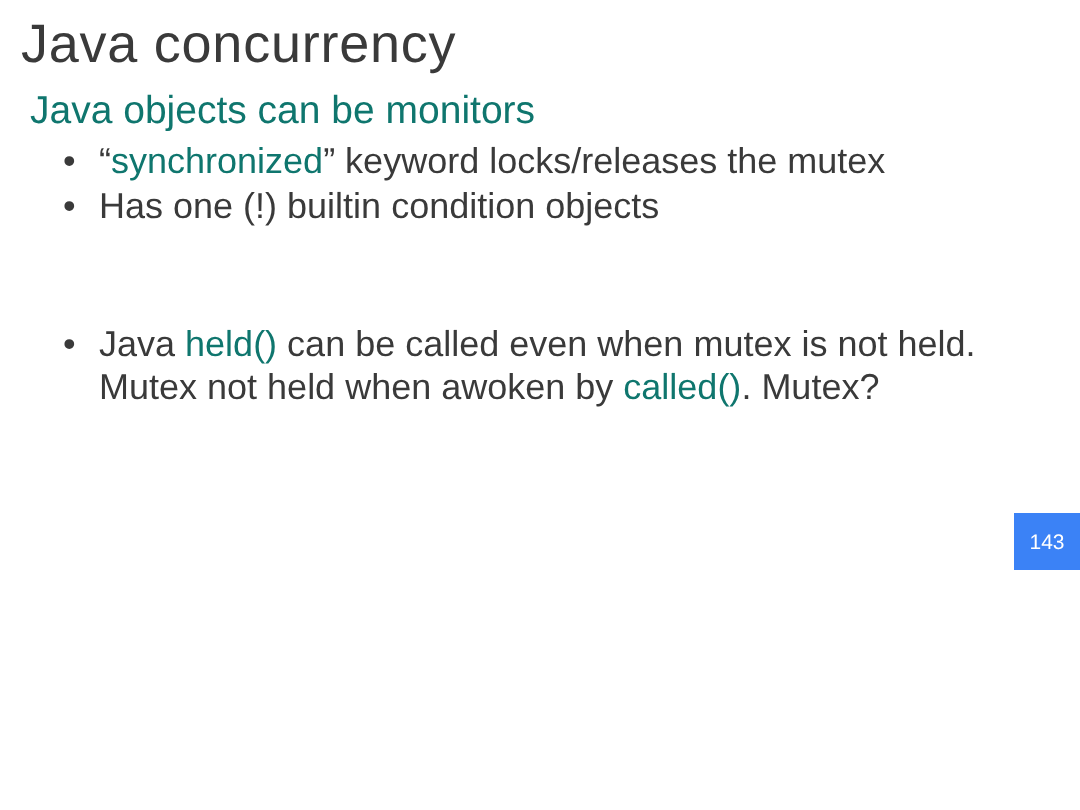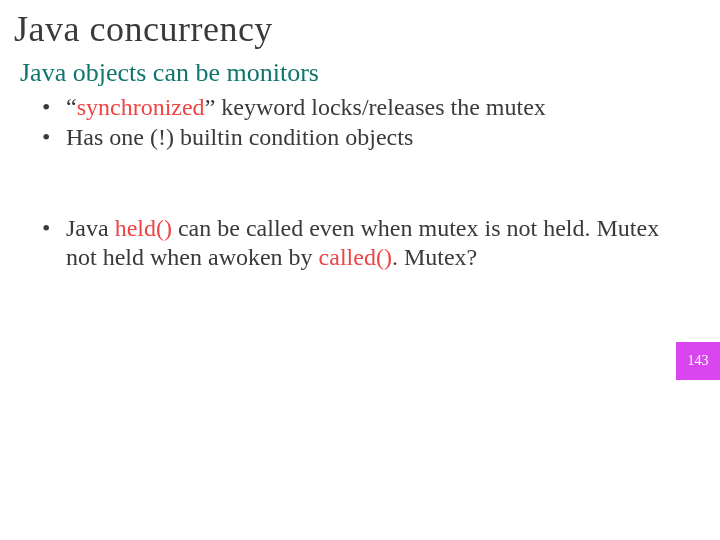--- a/index.html
+++ b/index.html
@@ -1,30 +1,30 @@
 <!DOCTYPE html>
 <html><head>
 <meta charset="utf-8">
 <style>
   * { margin: 0; padding: 0; box-sizing: border-box; }
   html, body { width: 720px; height: 540px; background: #fff; font-family: Arial, Helvetica, sans-serif; overflow: hidden; }
-  .slide { position: relative; width: 720px; height: 380px; padding: 8px 0 0 0; font-family: Liberation Serif, serif; }
+  .slide { position: relative; width: 720px; height: 380px; padding: 8px 0 0 0; }
   .title { font-size: 36px; font-weight: 400; color: #3a3a3a; margin: 0 0 8px 14px; letter-spacing: 0.5px; }
   .sub { font-size: 26px; font-weight: 400; color: #0f766e; margin: 0 0 4px 20px; }
   ul.bul { list-style: none; margin: 0 0 4px 42px; }
   ul.bul li { font-size: 24px; color: #3a3a3a; line-height: 1.25; position: relative; padding-left: 24px; }
   ul.bul li::before { content: "•"; position: absolute; left: 0; top: 0; color: #3a3a3a; }
   ul.dash { list-style: none; margin: 4px 0 0 66px; }
   ul.dash li { font-size: 20px; color: #3a3a3a; line-height: 1.45; position: relative; padding-left: 20px; }
   ul.dash li::before { content: "-"; position: absolute; left: 0; top: 0; color: #3a3a3a; }
-  .orange { color: #ef4444; }
+  .orange { color: #0f766e; }
   .spacer { height: 58px; }
   .bottom-block { margin: 0 42px 0 42px; }
   .bottom-block ul.bul li { line-height: 1.22; }
-  .page-num { position: absolute; right: 0; bottom: 0; width: 44px; height: 38px; background: #d946ef; color: #fff; font-size: 14px; display: flex; align-items: center; justify-content: center; }
+  .page-num { position: absolute; right: 0; bottom: 0; width: 44px; height: 38px; background: #3b82f6; color: #fff; font-size: 14px; display: flex; align-items: center; justify-content: center; }
 </style>
 </head>
 <body>
 
 <div class="slide">
   <h1 class="title">Java concurrency</h1>
   <div class="sub">Java objects can be monitors</div>
 
   <ul class="bul">
     <li>

